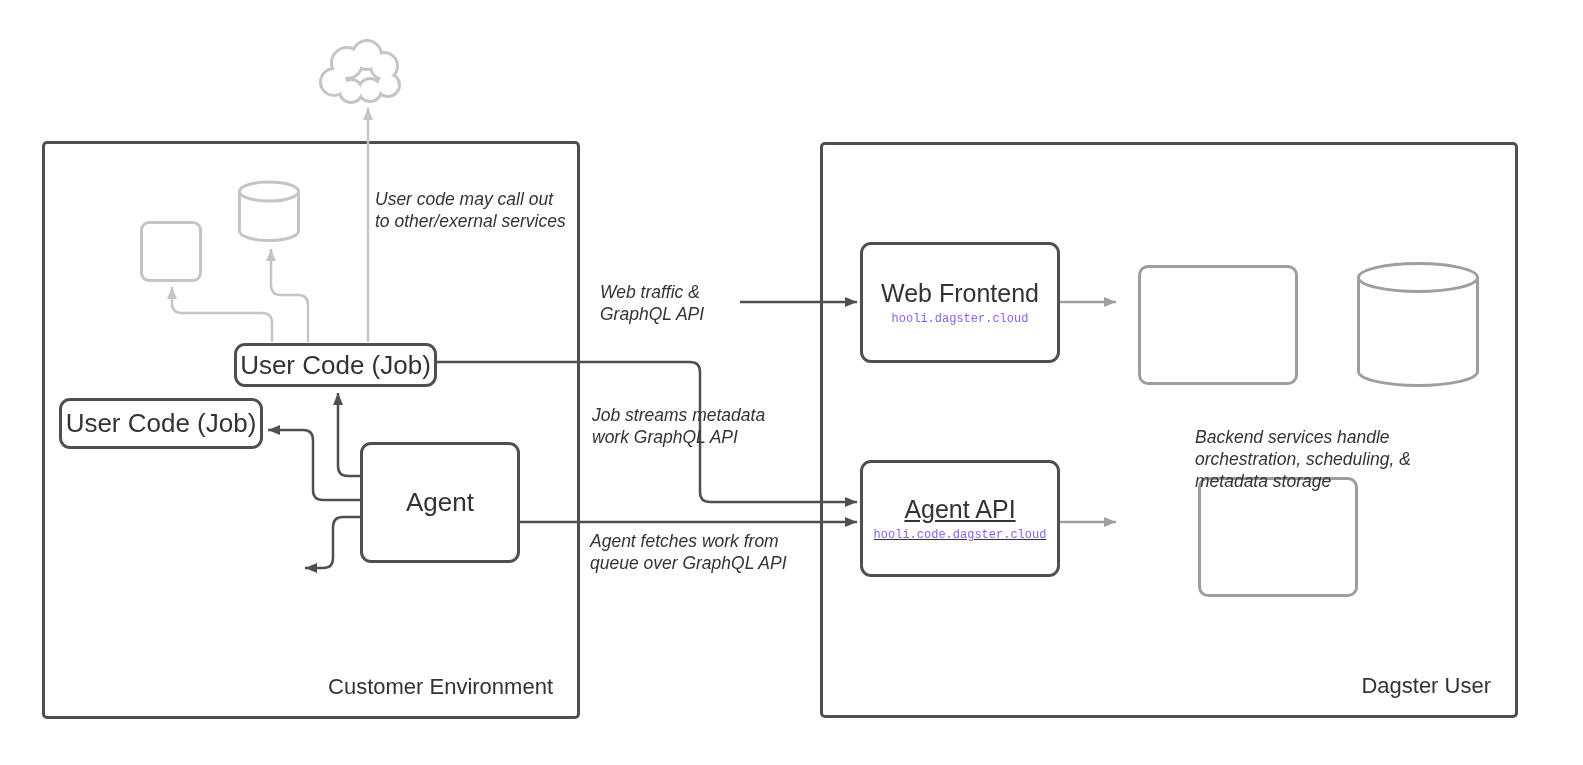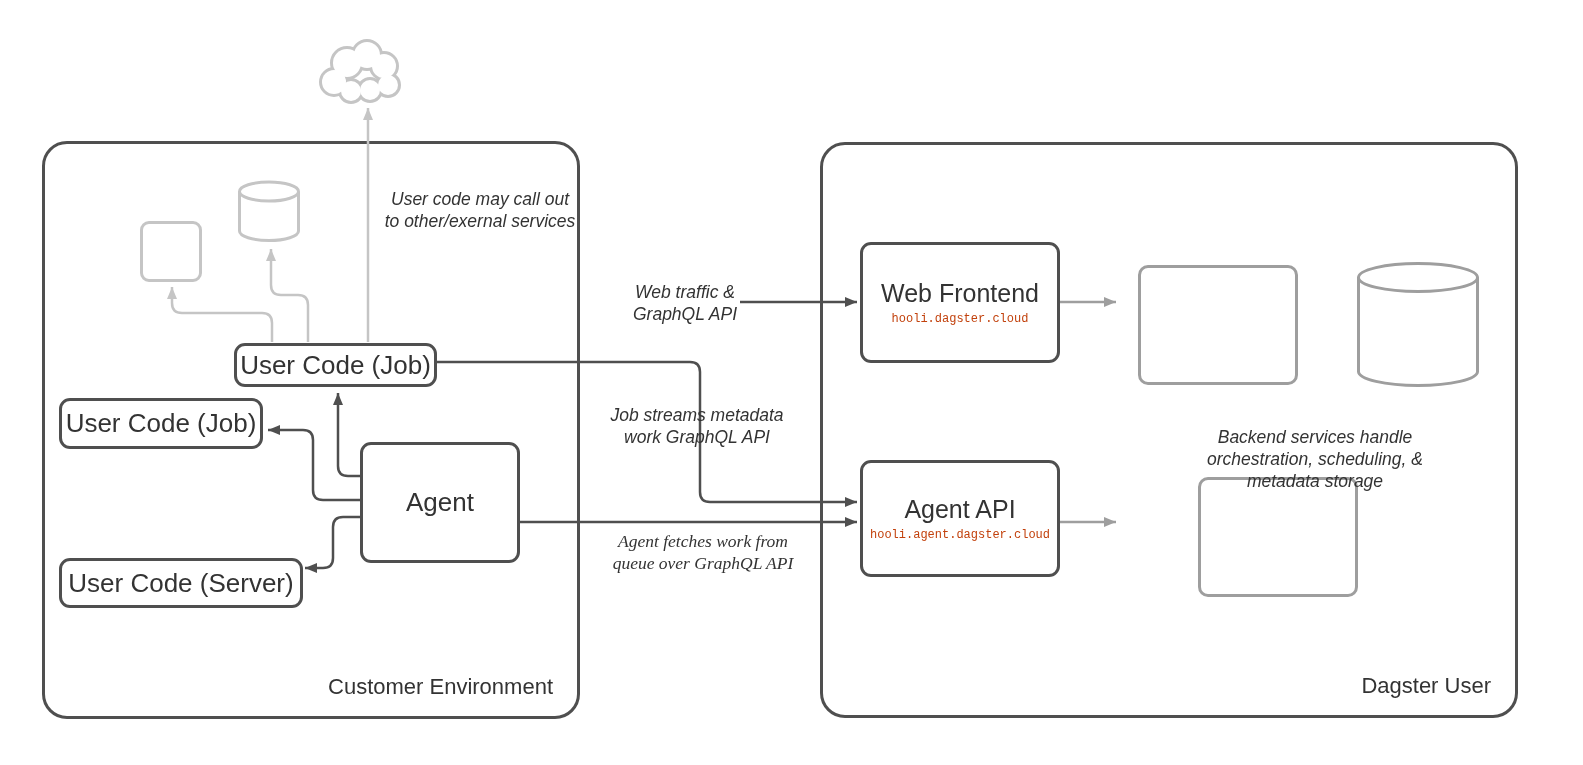--- a/index.html
+++ b/index.html
@@ -1,47 +1,47 @@
 <!DOCTYPE html>
 <html><head>
 <meta charset="utf-8">
 <style>
   html,body { margin:0; padding:0; background:#ffffff; }
   .canvas {
     position:relative; width:1583px; height:765px; background:#ffffff;
     font-family:"Liberation Sans", sans-serif; overflow:hidden;
   }
   .container {
-    position:absolute; border:3px solid #4f4f4f; border-radius:25px;
+    position:absolute; border:3px solid #4f4f4f; border-radius:5px;
     background:transparent; z-index:1; box-sizing:border-box;
   }
   .container-label {
     position:absolute; right:24px; bottom:16px; font-size:22px; color:#333333;
     white-space:nowrap;
   }
   .svg-layer { position:absolute; left:0; top:0; z-index:2; }
   .node {
     position:absolute; border:3px solid #4f4f4f; border-radius:11px; background:#ffffff;
     display:flex; flex-direction:column; align-items:center; justify-content:center;
     color:#333333; z-index:3; box-sizing:border-box; 
   }
   .node-label { font-size:26px; white-space:nowrap; }
   .node-title { font-size:25px; white-space:nowrap; }
   .node-subtitle {
     font-family:"Liberation Mono", monospace; font-size:12px; margin-top:4px;
-    white-space:nowrap; color:#c2410c;
+    white-space:nowrap; color:#8b5cf6;
   }
   .ghost-square {
     position:absolute; background:#ffffff; box-sizing:border-box; z-index:3;
   }
   .ghost-light { border:3px solid #c5c5c5; border-radius:9px; }
   .ghost-med { border:3px solid #9e9e9e; border-radius:10px; }
   .annotation {
     position:absolute; font-style:italic; font-size:17.5px; line-height:22px;
-    color:#333333; text-align:center; white-space:pre-line; z-index:3;
+    color:#333333; text-align:left; white-space:pre-line; z-index:3;
   }
 </style>
 </head>
 <body>
 
 <div class="canvas">
 
   <div class="container" style="left:42px; top:141px; width:538px; height:578px;">
     <div class="container-label">Customer Environment</div>
   </div>
@@ -117,40 +117,37 @@
   <div class="ghost-square ghost-light" style="left:140px; top:221px; width:62px; height:61px;"></div>
   <div class="ghost-square ghost-med" style="left:1138px; top:265px; width:160px; height:120px;"></div>
   <div class="ghost-square ghost-med" style="left:1198px; top:477px; width:160px; height:120px;"></div>
 
   <div class="node" style="left:234px; top:343px; width:203px; height:44px;">
     <span class="node-label">User Code (Job)</span>
   </div>
   <div class="node" style="left:59px; top:398px; width:204px; height:51px;">
     <span class="node-label">User Code (Job)</span>
   </div>
-  <div class="node" style="left:59px; top:558px; width:244px; height:50px;">
-    <span class="node-label">User Code (Server)</span>
-  </div>
   <div class="node" style="left:360px; top:442px; width:160px; height:121px;">
     <span class="node-label">Agent</span>
   </div>
   <div class="node" style="left:860px; top:242px; width:200px; height:121px;">
     <span class="node-title">Web Frontend</span>
     <span class="node-subtitle">hooli.dagster.cloud</span>
   </div>
-  <div class="node" style="left:860px; top:460px; width:200px; height:117px;">
+  <div class="node" style="left:860px; top:460px; width:200px; height:117px;text-decoration:underline;">
     <span class="node-title">Agent API</span>
-    <span class="node-subtitle">hooli.agent.dagster.cloud</span>
+    <span class="node-subtitle">hooli.code.dagster.cloud</span>
   </div>
 
   <div class="annotation" style="left:375px; top:188px; width:210px;">User code may call out
 to other/exernal services</div>
   <div class="annotation" style="left:600px; top:281px; width:170px;">Web traffic &amp;
 GraphQL API</div>
   <div class="annotation" style="left:592px; top:404px; width:210px;">Job streams metadata
 work GraphQL API</div>
-  <div class="annotation" style="left:590px; top:530px; width:226px;font-family:Liberation Serif, serif;">Agent fetches work from
+  <div class="annotation" style="left:590px; top:530px; width:226px;">Agent fetches work from
 queue over GraphQL API</div>
   <div class="annotation" style="left:1195px; top:402px; width:240px;margin-top:24px;">Backend services handle
 orchestration, scheduling, &amp;
 metadata storage</div>
 
 </div>
 
 </body></html>

